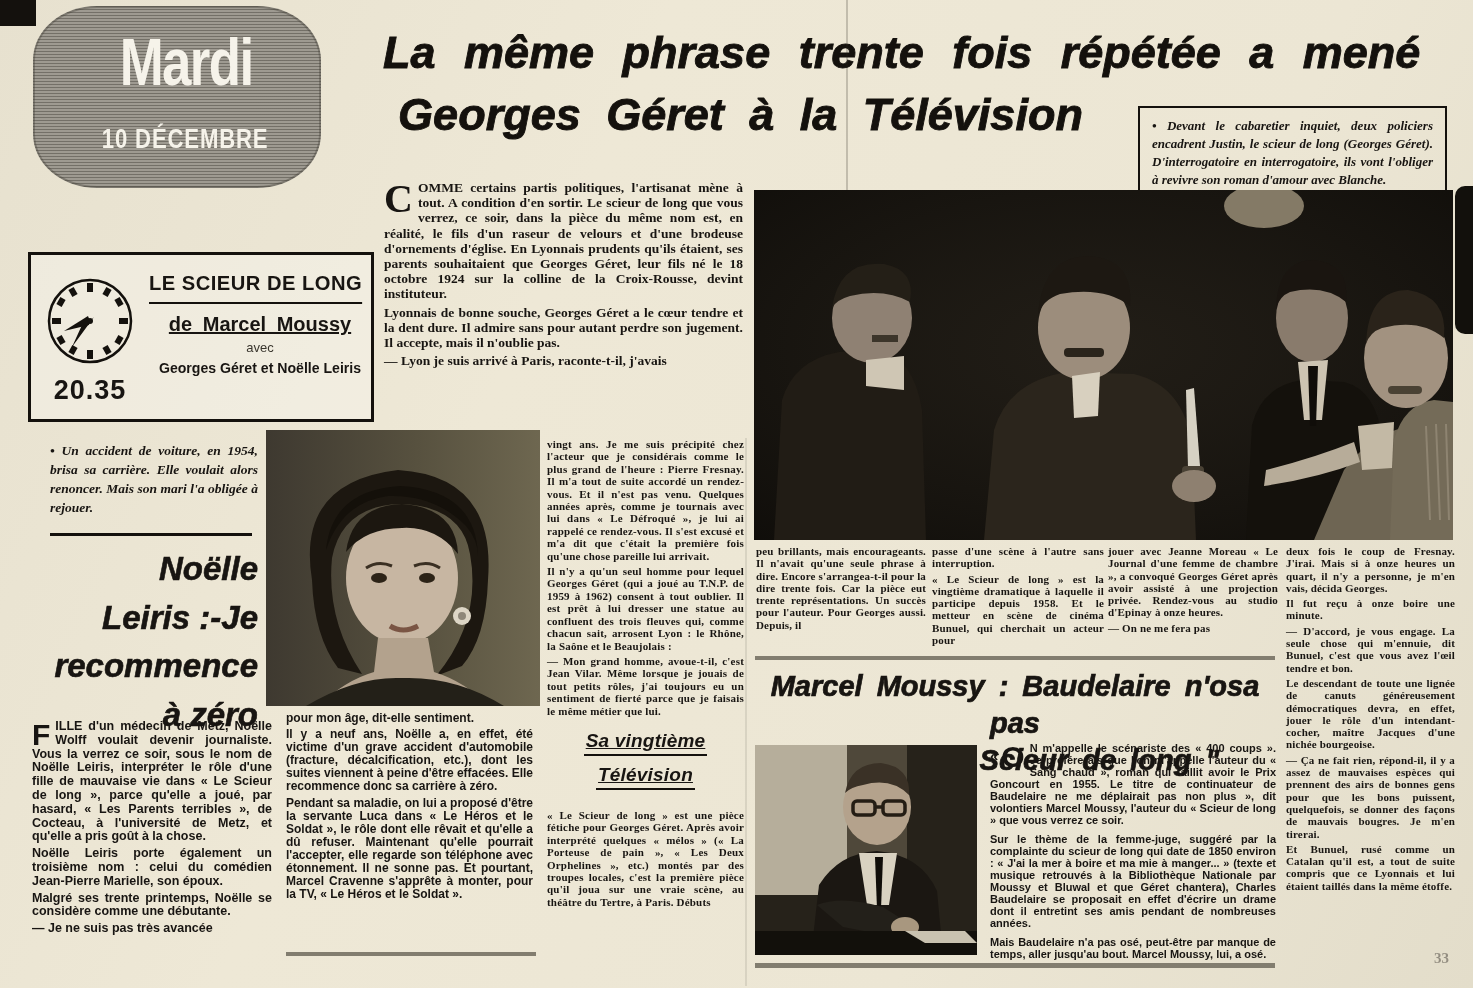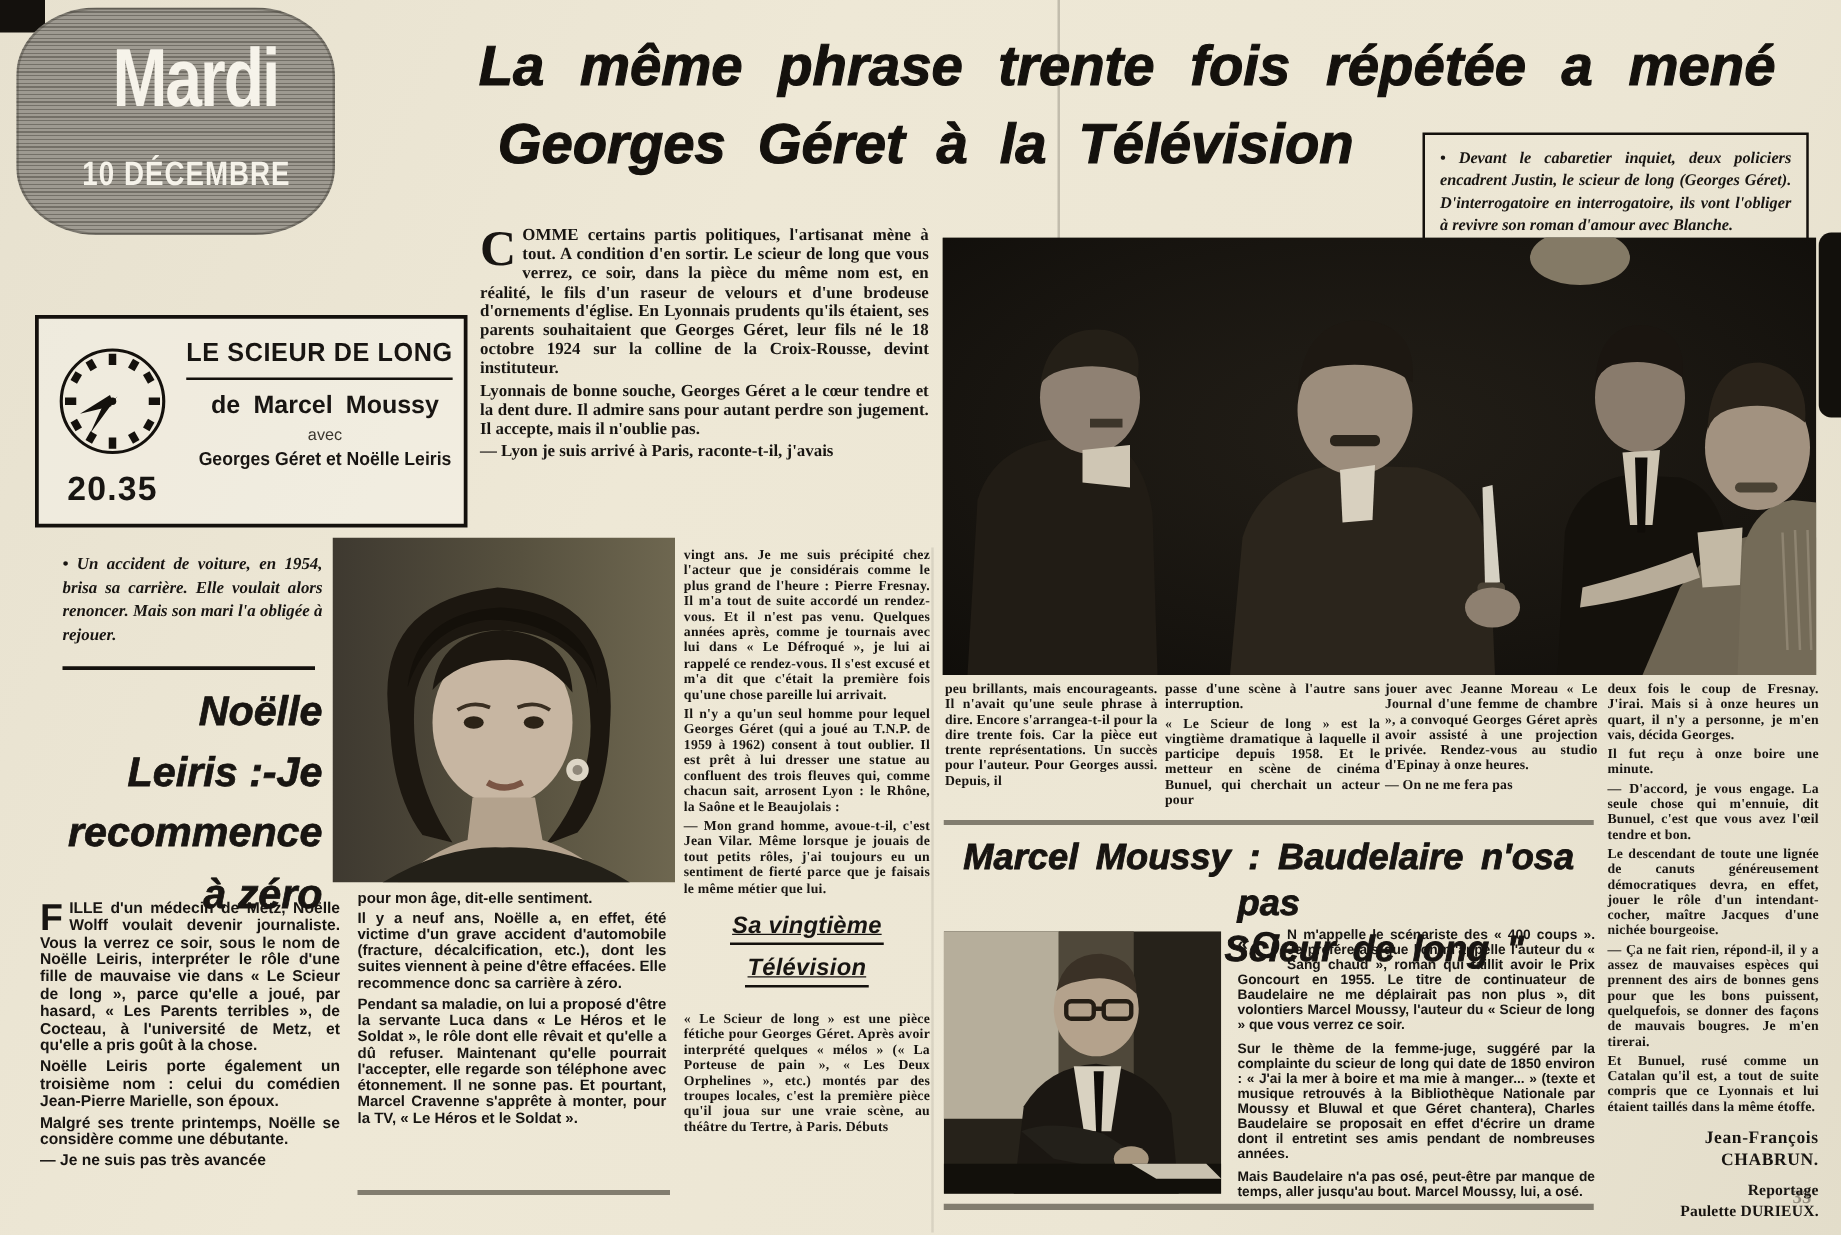--- a/index.html
+++ b/index.html
@@ -6,21 +6,21 @@
   .page{
     position:relative;width:1473px;height:988px;overflow:hidden;
     background:linear-gradient(115deg,#e7e1cf 0%,#eee8d6 35%,#ece6d4 70%,#e3ddca 100%);
     font-family:"Liberation Serif",serif;color:#181512;
   }
   .abs{position:absolute;}
 
   
   .corner-black{left:0;top:0;width:36px;height:26px;background:#14110d;}
   .tv-logo{
-    left:13px;top:6px;width:255px;height:182px;
+    left:33px;top:6px;width:288px;height:182px;
     background:
       repeating-linear-gradient(180deg,rgba(20,17,13,.28) 0 1px,rgba(255,255,255,.06) 1px 3px),
       #98948a;
     border-radius:64px 64px 64px 64px / 54px;
     box-shadow:inset 0 0 0 2px rgba(60,57,50,.35);
   }
   .tv-day{
     position:absolute;left:52%;top:18px;width:100%;transform:translateX(-32%) scaleX(.8);
     font-family:"Liberation Sans",sans-serif;font-weight:700;font-size:66px;color:#f6f3ea;
     letter-spacing:-2px;
@@ -52,21 +52,21 @@
   .prog-box{
     left:28px;top:252px;width:340px;height:164px;border:3px solid #14110d;
     display:grid;grid-template-columns:118px 1fr;align-items:start;
     font-family:"Liberation Sans",sans-serif;background:rgba(255,255,255,.28);
   }
   .prog-left{text-align:center;padding-top:20px;}
   .prog-time{font-weight:700;font-size:27px;letter-spacing:1px;margin-top:4px;}
   .prog-right{padding:16px 14px 0 0;text-align:center;}
   .prog-title{font-weight:700;font-size:21px;letter-spacing:.5px;border-bottom:2px solid #14110d;
     padding-bottom:7px;white-space:nowrap;transform:scaleX(.96);transform-origin:left;}
-  .prog-author{font-weight:700;font-size:20px;margin-top:9px;word-spacing:5px;}
+  .prog-author{font-weight:700;font-size:20px;margin-top:9px;word-spacing:5px;text-decoration:underline;}
   .prog-avec{font-weight:400;font-size:13px;margin-top:4px;color:#3a362e;}
   .prog-cast{font-weight:700;font-size:15px;margin-top:4px;white-space:nowrap;transform:scaleX(.94);}
 
   
   .photo{display:block;}
   .big-photo{left:754px;top:190px;}
   .noelle-photo{left:266px;top:430px;}
   .moussy-photo{left:755px;top:745px;}
 
   
@@ -291,26 +291,20 @@
     <p>jouer avec Jeanne Moreau « Le Journal d'une femme de chambre », a convoqué Georges Géret après avoir assisté à une projection privée. Rendez-vous au studio d'Epinay à onze heures.</p>
     <p>— On ne me fera pas</p>
   </div>
   <div class="abs serifcol bcol bcol4">
     <p>deux fois le coup de Fresnay. J'irai. Mais si à onze heures un quart, il n'y a personne, je m'en vais, décida Georges.</p>
     <p>Il fut reçu à onze boire une minute.</p>
     <p>— D'accord, je vous engage. La seule chose qui m'ennuie, dit Bunuel, c'est que vous avez l'œil tendre et bon.</p>
     <p>Le descendant de toute une lignée de canuts généreusement démocratiques devra, en effet, jouer le rôle d'un intendant-cocher, maître Jacques d'une nichée bourgeoise.</p>
     <p>— Ça ne fait rien, répond-il, il y a assez de mauvaises espèces qui prennent des airs de bonnes gens pour que les bons puissent, quelquefois, se donner des façons de mauvais bougres. Je m'en tirerai.</p>
     <p>Et Bunuel, rusé comme un Catalan qu'il est, a tout de suite compris que ce Lyonnais et lui étaient taillés dans la même étoffe.</p>
-    <div class="signature">
-      <div class="sig-name">Jean-François</div>
-      <div class="sig-name">CHABRUN.</div>
-      <div class="sig-rep">Reportage</div>
-      <div class="sig-rep" style="margin-top:0;">Paulette DURIEUX.</div>
-    </div>
   </div>
 
   <div class="abs grayrule" style="left:755px;top:656px;width:520px;height:4px;"></div>
   <div class="abs moussy-headline">
     <div>Marcel Moussy : Baudelaire n'osa pas</div>
     <div>écrire " Le Scieur de long "</div>
   </div>
 
   <svg class="abs photo moussy-photo" width="222" height="210" viewBox="0 0 222 210">
     <rect width="222" height="210" fill="#26221a"></rect>

